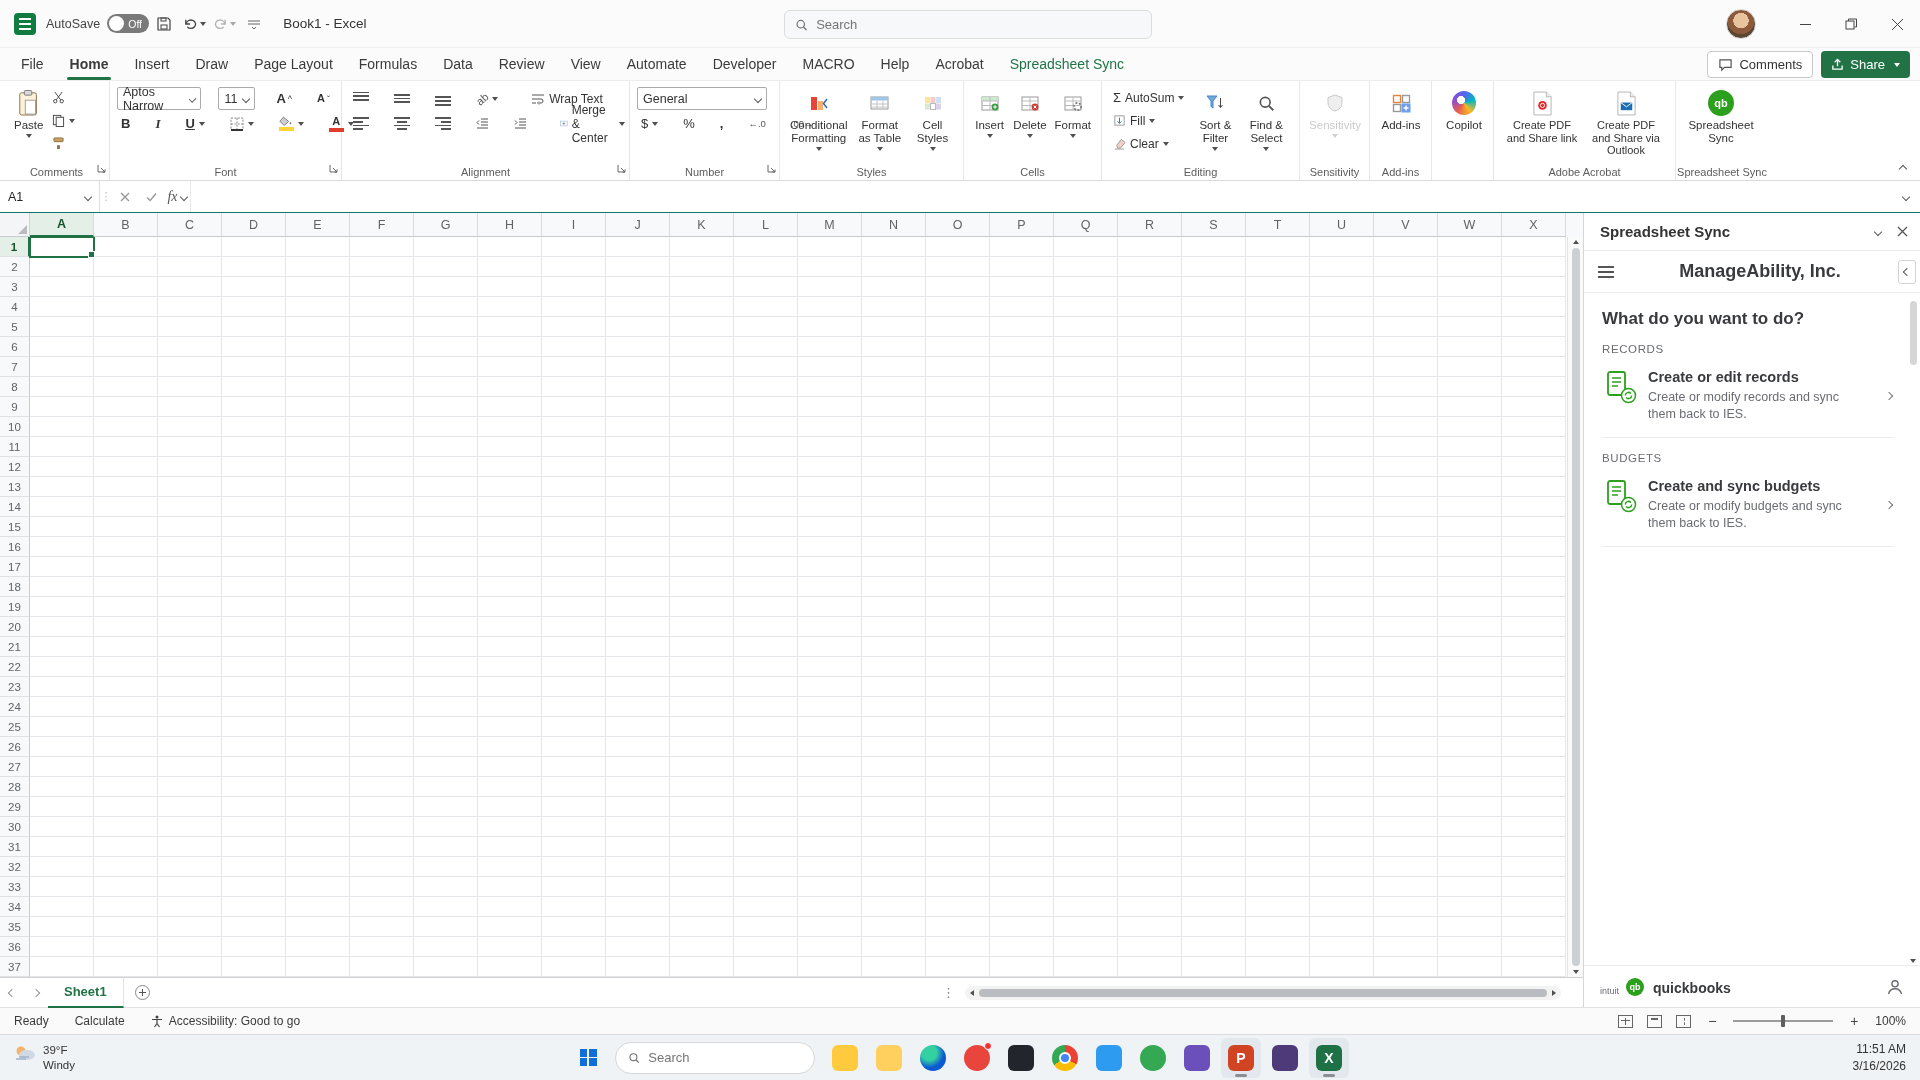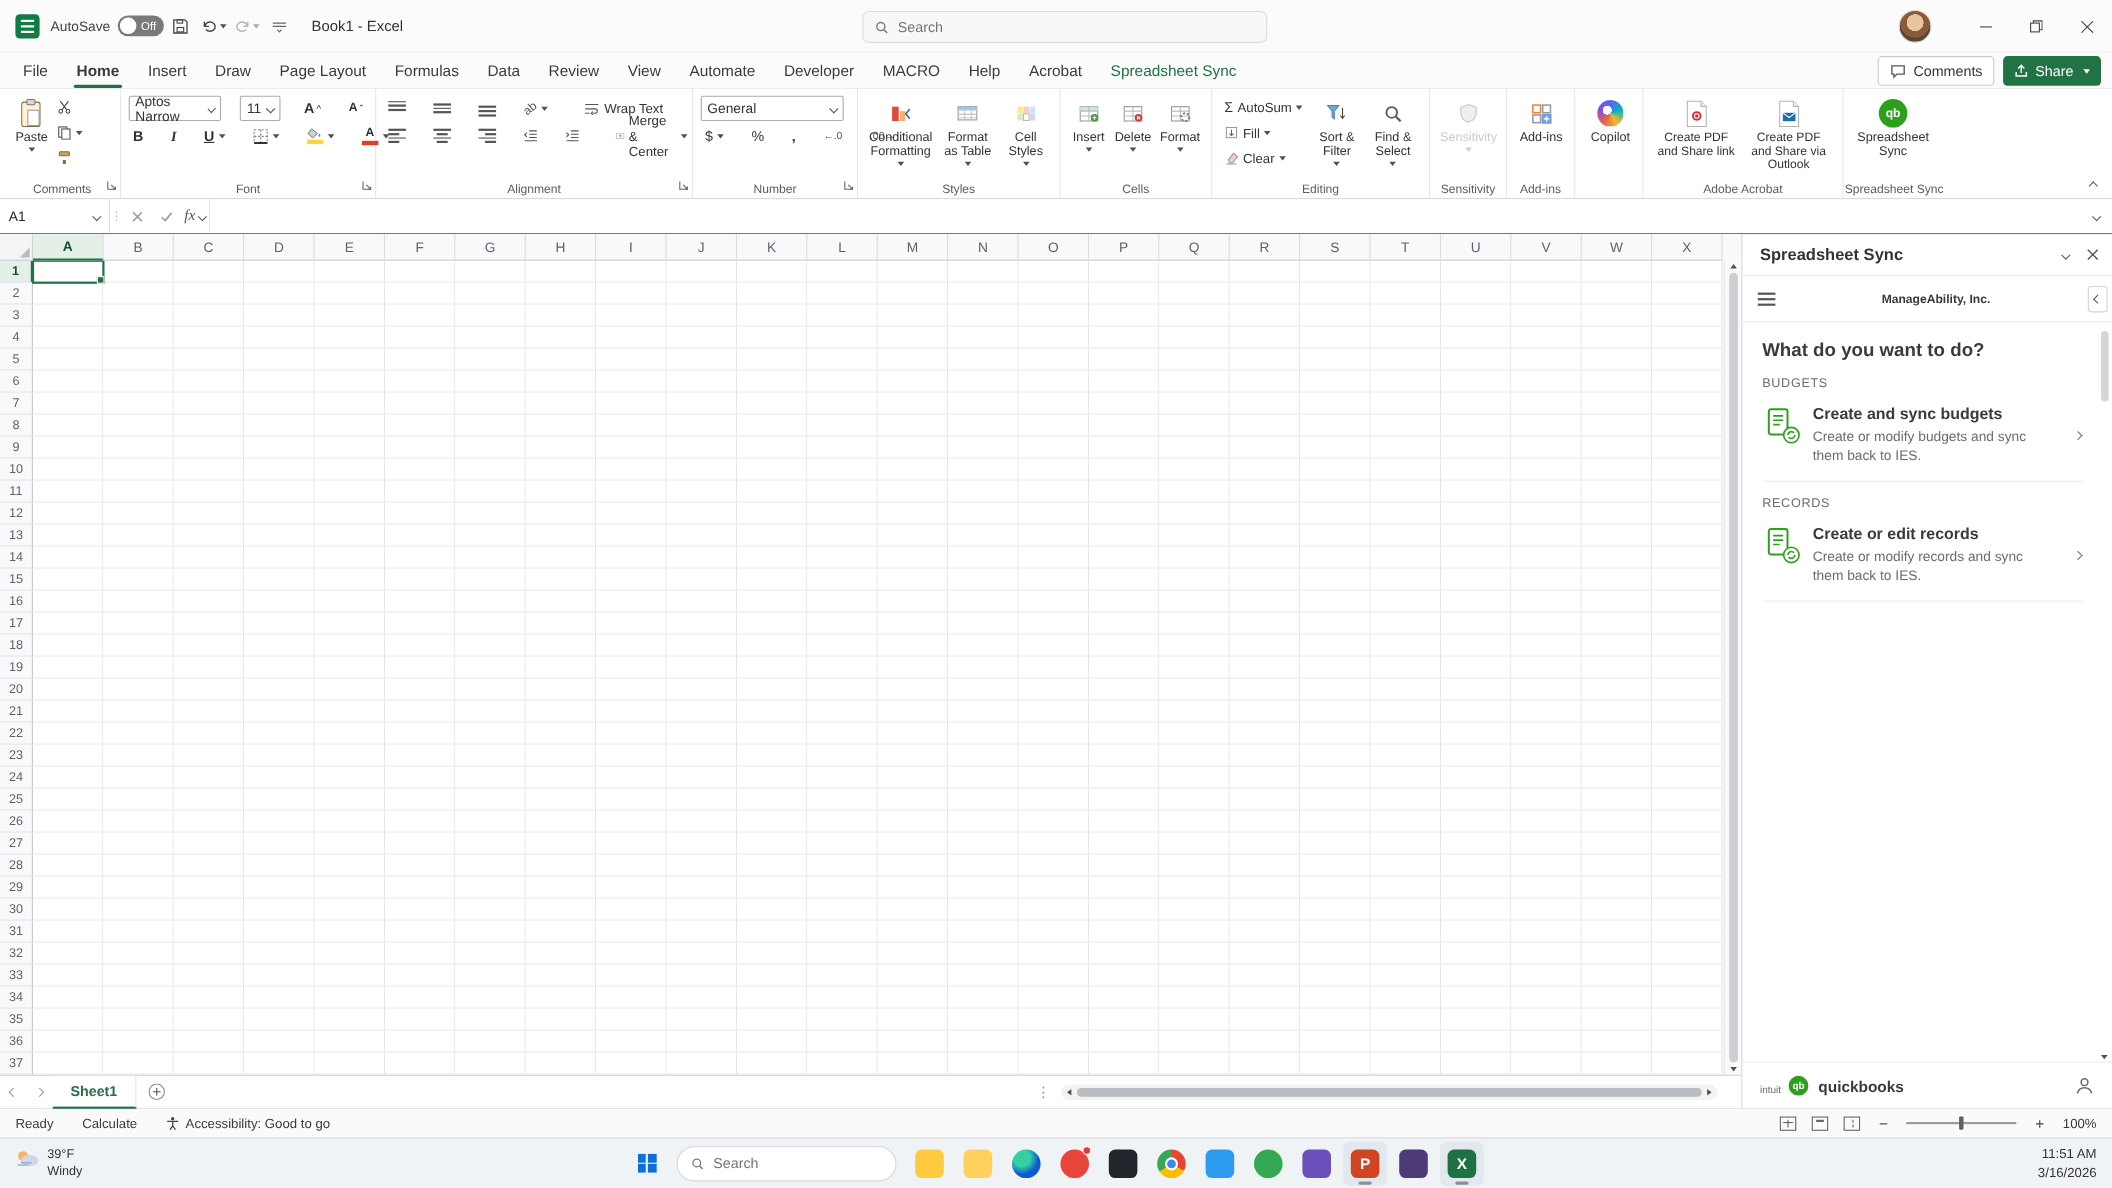--- a/index.html
+++ b/index.html
@@ -104,21 +104,21 @@
 .hthumb{flex:1;height:8px;background:#b9bdc1;border-radius:4px}
 
 
 .pane{width:337px;border-left:1px solid #d6d6d6;display:flex;flex-direction:column;background:#fff;position:relative}
 .pane-hdr{height:38px;display:flex;align-items:center;justify-content:space-between;padding:0 12px 0 16px;border-bottom:1px solid #ececec}
 .pane-title{font-size:15px;font-weight:bold;color:#333}
 .pane-hdr-ic{display:flex;gap:16px;align-items:center}
 .company-bar{height:42px;display:flex;align-items:center;padding:0 14px;border-bottom:1px solid #ececec;position:relative}
 .hamburger{width:16px;display:flex;flex-direction:column;gap:3px}
 .hamburger i{height:2px;background:#555;display:block}
-.company-name{flex:1;text-align:center;font-size:11px;font-weight:bold;color:#393a3d}
+.company-name{flex:1;text-align:center;font-size:18px;font-weight:bold;color:#393a3d}
 .collapse-tab{position:absolute;right:4px;top:9px;width:18px;height:24px;border:1px solid #d4d4d4;border-radius:3px;display:flex;align-items:center;justify-content:center;background:#fff}
 .pane-body{flex:1;padding:16px 26px 0 18px;overflow:hidden}
 .pane-q{font-size:17px;font-weight:bold;color:#393a3d;margin-bottom:14px}
 .psec-label{font-size:11.5px;letter-spacing:.6px;color:#6b6c72;margin:14px 0 4px}
 .pcard{display:flex;align-items:flex-start;gap:10px;padding:10px 0 14px;border-bottom:1px solid #ececec;cursor:pointer;position:relative}
 .pcard-ic{width:36px;height:36px;flex-shrink:0}
 .pcard-tx{flex:1}
 .pcard-title{font-size:14.5px;font-weight:bold;color:#393a3d;margin-bottom:4px}
 .pcard-desc{font-size:12.5px;color:#6b6c72;line-height:1.35;max-width:200px}
 .pcard .chev{border-color:#767676;align-self:center;margin-right:2px}
@@ -1817,51 +1817,51 @@
         </span>
       <span class="company-name">ManageAbility, Inc.</span>
       <span class="collapse-tab">
           <span class="chev l"></span>
         </span>
     </div>
     <div class="pane-body">
       <div class="pane-q">What do you want to do?</div>
       <div>
           <div class="psec">
+            <div class="psec-label">RECORDS</div>
+            <div class="pcard">
+              <svg class="pcard-ic" viewBox="0 0 36 36">
+                <rect x="6" y="3" width="17" height="23" rx="2" fill="#fff" stroke="#2CA01C" stroke-width="1.8"></rect>
+                <path d="M10 9h9M10 13h9M10 17h6" stroke="#2CA01C" stroke-width="1.5" fill="none"></path>
+                <circle cx="26.5" cy="26.5" r="7" fill="#fff" stroke="#2CA01C" stroke-width="1.5"></circle>
+                <path d="M23.3 26.5a3.2 3.2 0 0 1 5.6-2M29.7 26.5a3.2 3.2 0 0 1-5.6 2" fill="none" stroke="#2CA01C" stroke-width="1.5"></path>
+              </svg>
+              <div class="pcard-tx">
+                <div class="pcard-title">Create or edit records</div>
+                <div class="pcard-desc">Create or modify records and sync them back to IES.</div>
+              </div>
+              <span class="chev r"></span>
+            </div>
+          </div>
+          <div class="psec">
             <div class="psec-label">BUDGETS</div>
             <div class="pcard">
               <svg class="pcard-ic" viewBox="0 0 36 36">
                 <rect x="6" y="3" width="17" height="23" rx="2" fill="#fff" stroke="#2CA01C" stroke-width="1.8"></rect>
                 <path d="M10 9h9M10 13h9M10 17h6" stroke="#2CA01C" stroke-width="1.5" fill="none"></path>
                 <circle cx="26.5" cy="26.5" r="7" fill="#fff" stroke="#2CA01C" stroke-width="1.5"></circle>
                 <path d="M23.3 26.5a3.2 3.2 0 0 1 5.6-2M29.7 26.5a3.2 3.2 0 0 1-5.6 2" fill="none" stroke="#2CA01C" stroke-width="1.5"></path>
               </svg>
               <div class="pcard-tx">
                 <div class="pcard-title">Create and sync budgets</div>
                 <div class="pcard-desc">Create or modify budgets and sync them back to IES.</div>
               </div>
               <span class="chev r"></span>
             </div>
           </div>
-          <div class="psec">
-            <div class="psec-label">RECORDS</div>
-            <div class="pcard">
-              <svg class="pcard-ic" viewBox="0 0 36 36">
-                <rect x="6" y="3" width="17" height="23" rx="2" fill="#fff" stroke="#2CA01C" stroke-width="1.8"></rect>
-                <path d="M10 9h9M10 13h9M10 17h6" stroke="#2CA01C" stroke-width="1.5" fill="none"></path>
-                <circle cx="26.5" cy="26.5" r="7" fill="#fff" stroke="#2CA01C" stroke-width="1.5"></circle>
-                <path d="M23.3 26.5a3.2 3.2 0 0 1 5.6-2M29.7 26.5a3.2 3.2 0 0 1-5.6 2" fill="none" stroke="#2CA01C" stroke-width="1.5"></path>
-              </svg>
-              <div class="pcard-tx">
-                <div class="pcard-title">Create or edit records</div>
-                <div class="pcard-desc">Create or modify records and sync them back to IES.</div>
-              </div>
-              <span class="chev r"></span>
-            </div>
-          </div>
         </div>
     </div>
     <div class="pane-scroll">
       <div class="pane-thumb"></div>
       <span class="tri"></span>
     </div>
     <div class="pane-foot">
       <span class="qb-brand">
         <span class="qb-intuit">intuit</span>
         <span class="qb-circle">qb</span>

